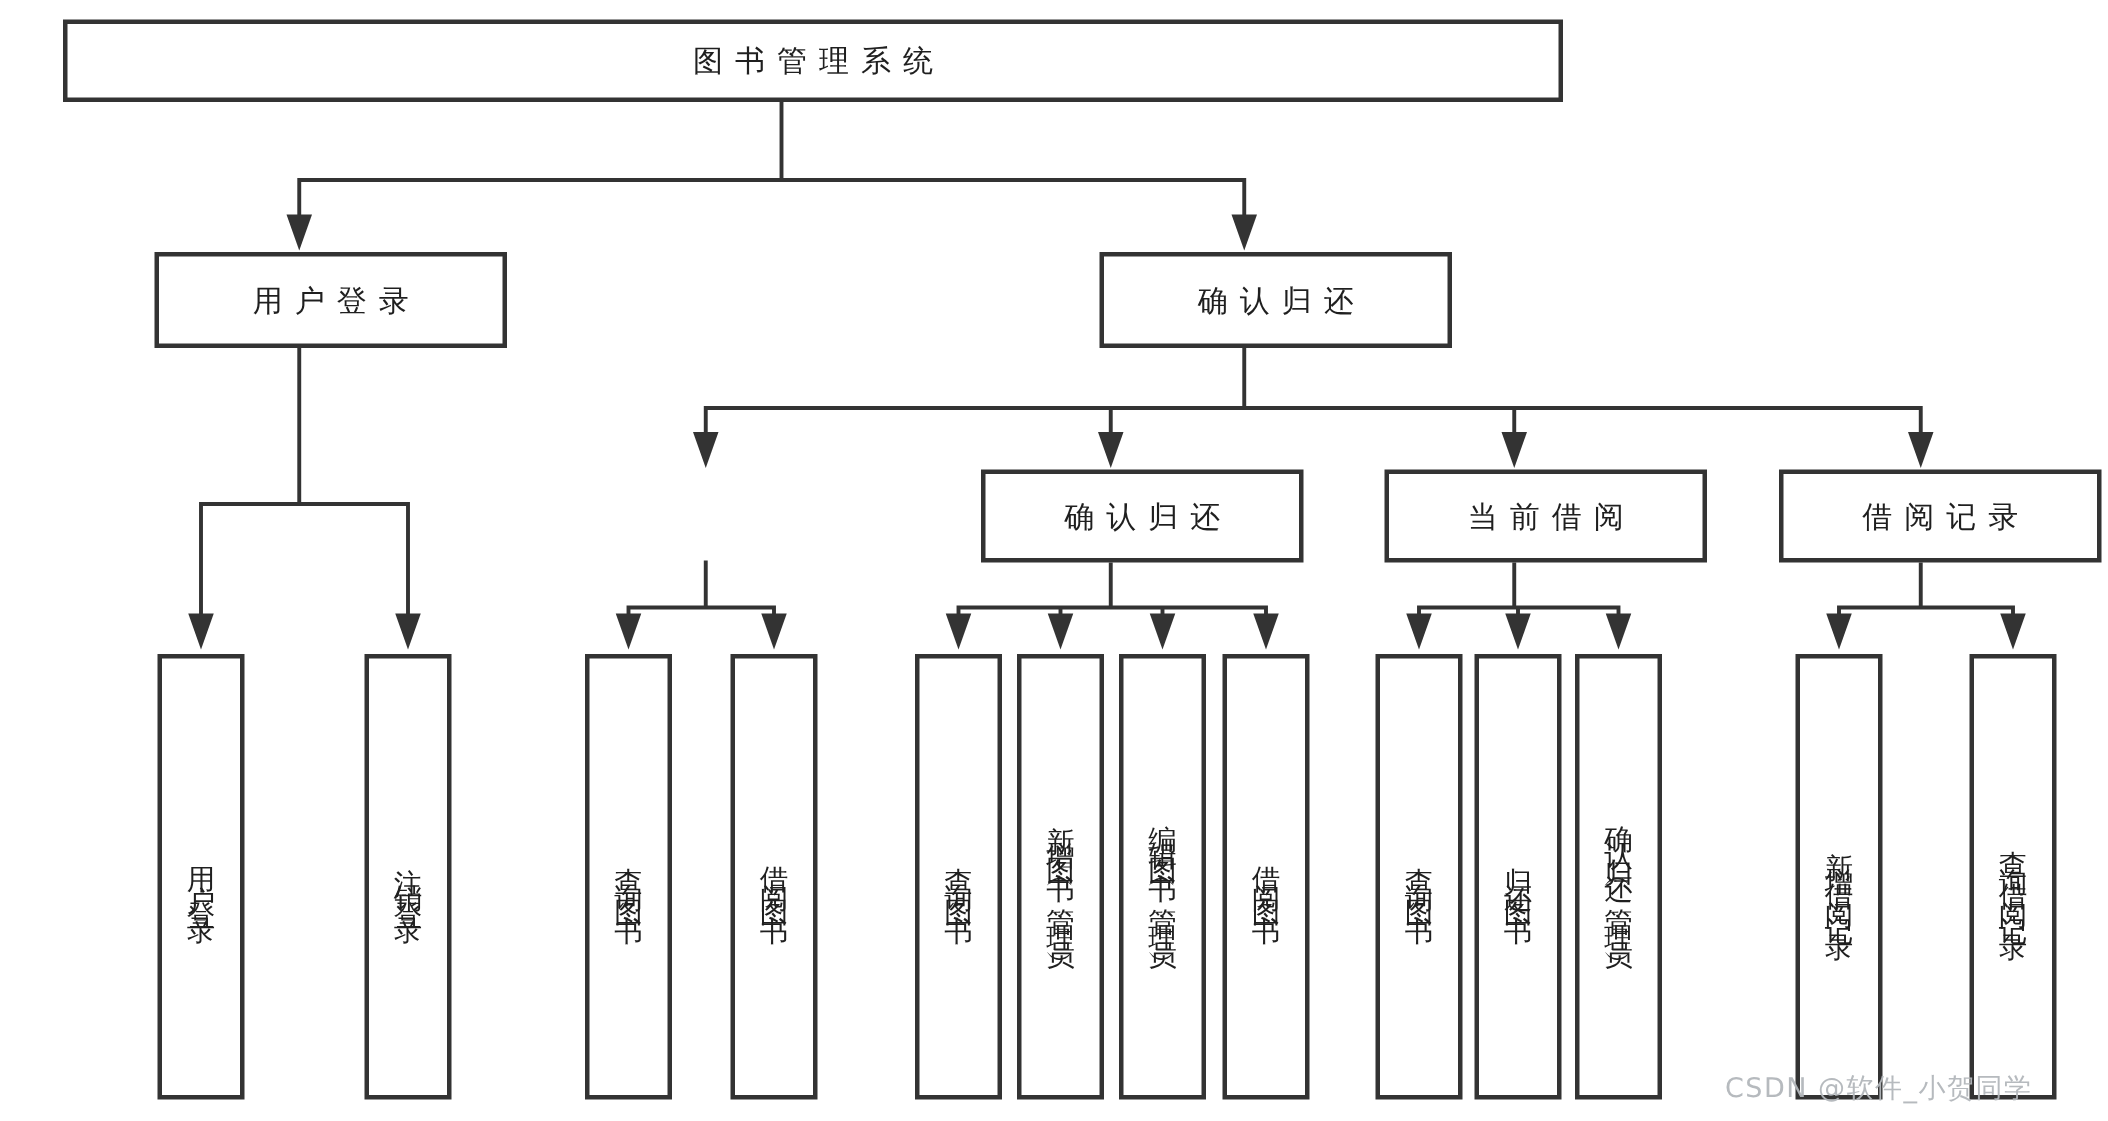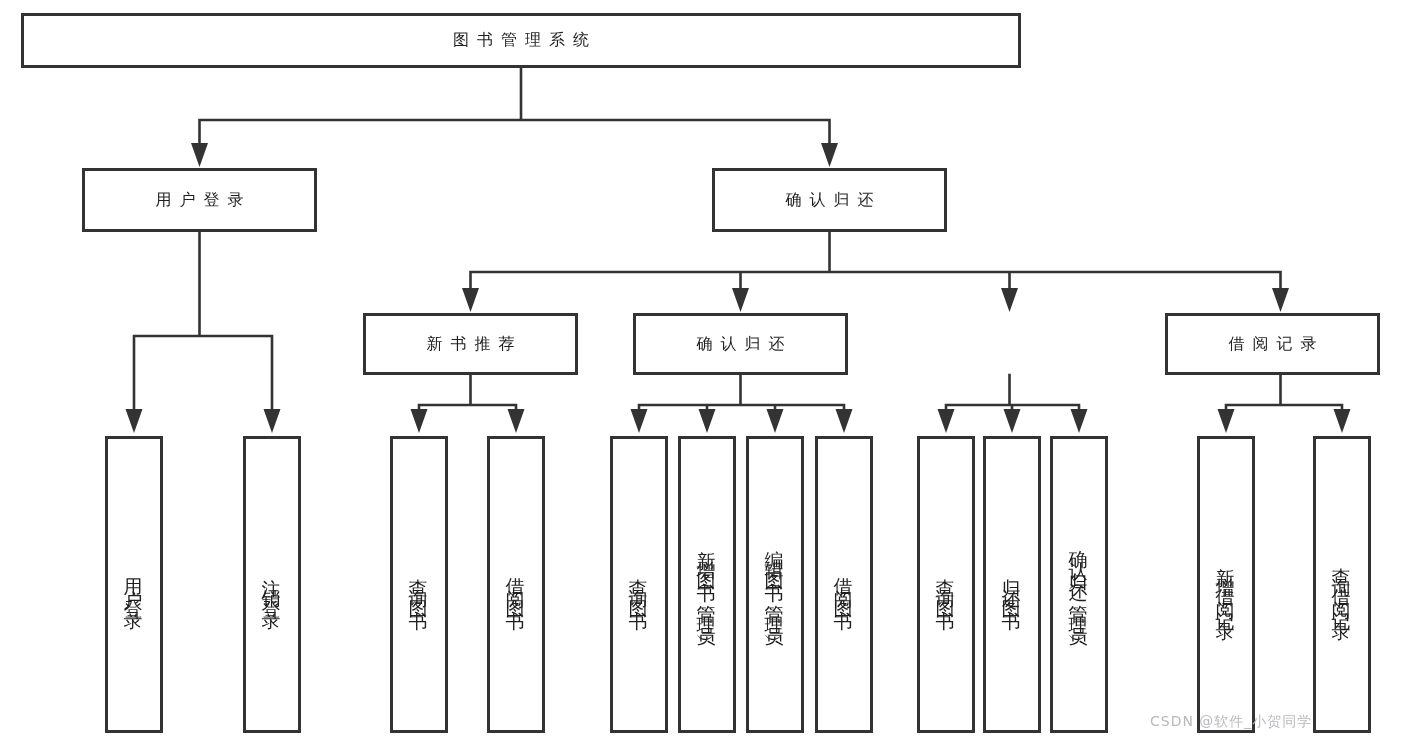--- a/index.html
+++ b/index.html
@@ -5,28 +5,28 @@
   html,body{margin:0;padding:0;background:#ffffff;}
   body{font-family:"DejaVu Sans","Liberation Sans",sans-serif;}
   .canvas{position:relative;width:1405px;height:747px;background:#ffffff;overflow:hidden;}
   .connectors{position:absolute;left:0;top:0;z-index:0;pointer-events:none;}
   .node{
     position:absolute;box-sizing:border-box;z-index:1;
     border:3px solid #333333;background:#ffffff;color:#1f1f1f;
     display:flex;align-items:center;justify-content:center;
     white-space:nowrap;
   }
-  .h{font-size:16px;letter-spacing:8px;text-indent:8px;}
+  .h{font-size:20px;letter-spacing:8px;text-indent:8px;margin-left:21px;}
   .v{writing-mode:vertical-rl;text-orientation:mixed;font-size:19px;letter-spacing:11px;white-space:normal;}
   .lv2{width:235px;height:64px;top:168px;}
   .lv3{width:215px;height:62px;top:313px;}
   .leaf{width:58px;height:297px;top:436px;}
   .watermark{
     position:absolute;z-index:5;left:1150px;top:713px;
-    font-size:14px;color:rgba(178,182,187,0.95);letter-spacing:1px;
+    font-size:18px;color:rgba(178,182,187,0.95);letter-spacing:1px;
   }
 </style>
 </head>
 <body>
 
 <div class="canvas">
 
   <svg class="connectors" width="1405" height="747" viewBox="0 0 1405 747">
 
     <g stroke="#333333" stroke-width="2.6" stroke-linecap="square" fill="none">
@@ -75,22 +75,22 @@
       <polygon points="1217.5,409 1234.5,409 1226,433" fill="#333333" stroke="none"></polygon>
       <polygon points="1333.5,409 1350.5,409 1342,433" fill="#333333" stroke="none"></polygon>
     </g>
   </svg>
 
   <div class="node h" style="left:21px;top:13px;width:1000px;height:55px">图书管理系统</div>
 
   <div class="node h lv2" style="left:82px">用户登录</div>
   <div class="node h lv2" style="left:712px">确认归还</div>
 
-  <div class="node h lv3" style="left:363px">新书推荐</div>
   <div class="node h lv3" style="left:633px">确认归还</div>
+  <div class="node h lv3" style="left:902px">当前借阅</div>
   <div class="node h lv3" style="left:1165px">借阅记录</div>
 
   <div class="node v leaf" style="left:105px">用户登录</div>
   <div class="node v leaf" style="left:243px">注销登录</div>
 
   <div class="node v leaf" style="left:390px">查询图书</div>
   <div class="node v leaf" style="left:487px">借阅图书</div>
 
   <div class="node v leaf" style="left:610px">查询图书</div>
   <div class="node v leaf" style="left:678px">新增图书（管理员）</div>

